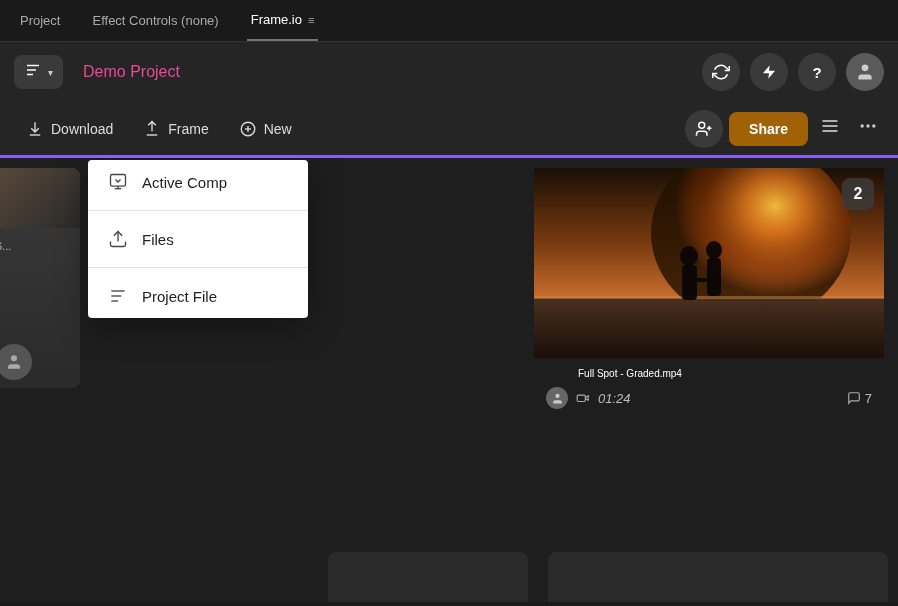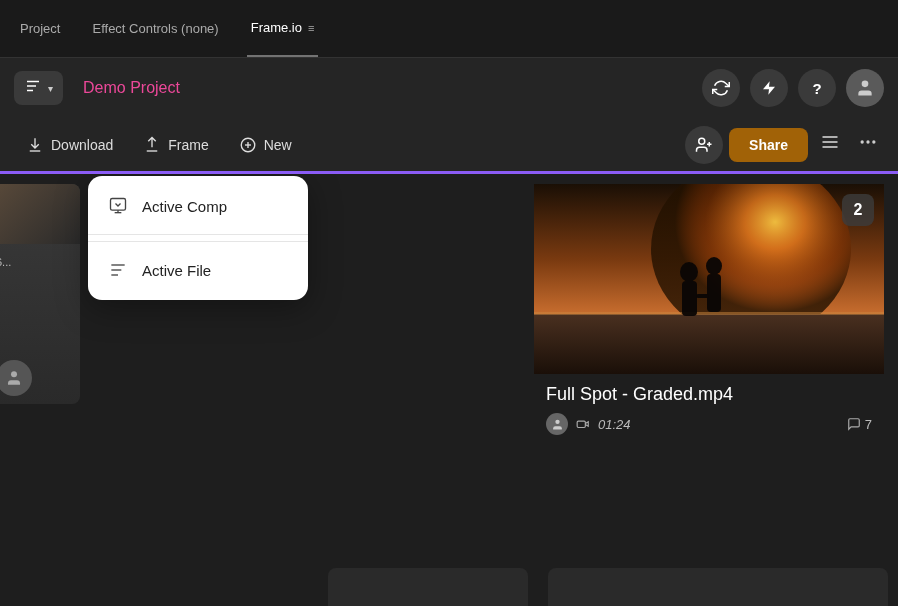--- a/index.html
+++ b/index.html
@@ -10,21 +10,21 @@
       height: 606px;
       overflow: hidden;
       color: #fff;
     }
 
     
     .tab-bar {
       background: #1a1a1a;
       display: flex;
       align-items: center;
-      height: 58px;
+      height: 42px;
       padding: 0 16px;
       border-bottom: 1px solid #333;
       gap: 24px;
     }
     .tab-item {
       font-size: 13px;
       color: #aaa;
       cursor: pointer;
       padding: 0 4px;
       height: 100%;
@@ -168,22 +168,22 @@
       height: calc(606px - 46px - 60px - 56px);
       overflow: hidden;
     }
 
     
     .dropdown-menu {
       position: absolute;
       top: 2px;
       left: 88px;
       background: #fff;
-      border-radius: 14px;
-      padding: 8px 0;
+      border-radius: 4px;
+      padding: 0 0;
       min-width: 220px;
       box-shadow: 0 8px 32px rgba(0,0,0,0.35);
       z-index: 100;
     }
     .dropdown-item {
       display: flex;
       align-items: center;
       gap: 14px;
       padding: 12px 20px;
       cursor: pointer;
@@ -231,24 +231,25 @@
       height: 32px;
       border-radius: 8px;
       display: flex;
       align-items: center;
       justify-content: center;
     }
     .media-info {
       padding: 10px 12px 12px;
     }
     .media-title {
-      font-size: 18px;
+      font-size: 10px;
       color: #fff;
       font-weight: 500;
       margin-bottom: 8px;
+      margin-left: 32px;
     }
     .media-meta {
       display: flex;
       align-items: center;
       gap: 8px;
     }
     .avatar-small {
       width: 22px;
       height: 22px;
       border-radius: 50%;
@@ -436,30 +437,38 @@
         <rect x="3" y="3" width="18" height="14" rx="2"></rect>
         <path d="M9 9l3 3 3-3"></path>
         <line x1="8" y1="20" x2="16" y2="20"></line>
         <line x1="12" y1="17" x2="12" y2="20"></line>
       </svg>
       <span>Active Comp</span>
     </div>
 
     <hr class="dropdown-divider">
 
+    <div class="dropdown-item">
+      <svg viewBox="0 0 24 24">
+        <path d="M21 15v4a2 2 0 01-2 2H5a2 2 0 01-2-2v-4"></path>
+        <polyline points="17 8 12 3 7 8"></polyline>
+        <line x1="12" y1="3" x2="12" y2="15"></line>
+      </svg>
+      <span>Files</span>
+    </div>
 
     <hr class="dropdown-divider">
 
     <div class="dropdown-item">
       <svg viewBox="0 0 24 24">
         <line x1="4" y1="6" x2="20" y2="6"></line>
         <line x1="4" y1="12" x2="16" y2="12"></line>
         <line x1="4" y1="18" x2="12" y2="18"></line>
       </svg>
-      <span>Active File</span>
+      <span>Project File</span>
     </div>
   </div>
 
   <div style="position:absolute;top:10px;right:14px;width:350px;">
     <div class="media-thumbnail">
 
       <svg style="position:absolute;bottom:0;left:0;width:100%;height:100%" viewBox="0 0 350 190" preserveAspectRatio="xMidYMid slice">
         <defs>
           <radialGradient id="sunGrad" cx="62%" cy="35%" r="50%">
             <stop offset="0%" stop-color="#ffcc44" stop-opacity="0.9"></stop>

